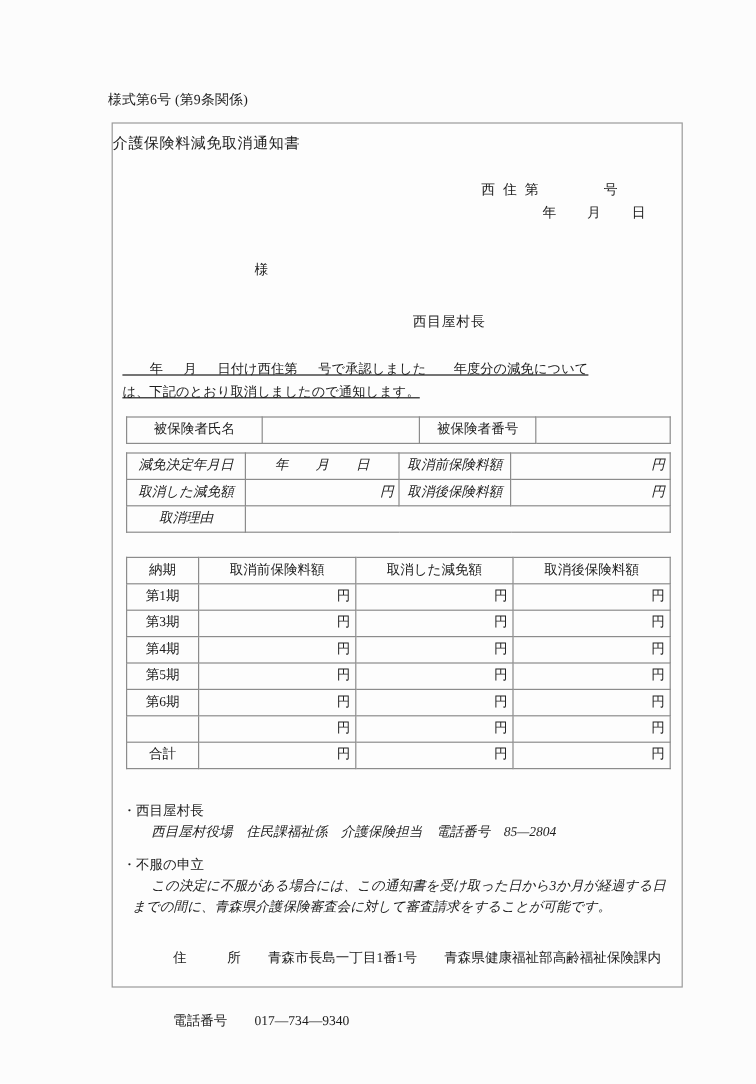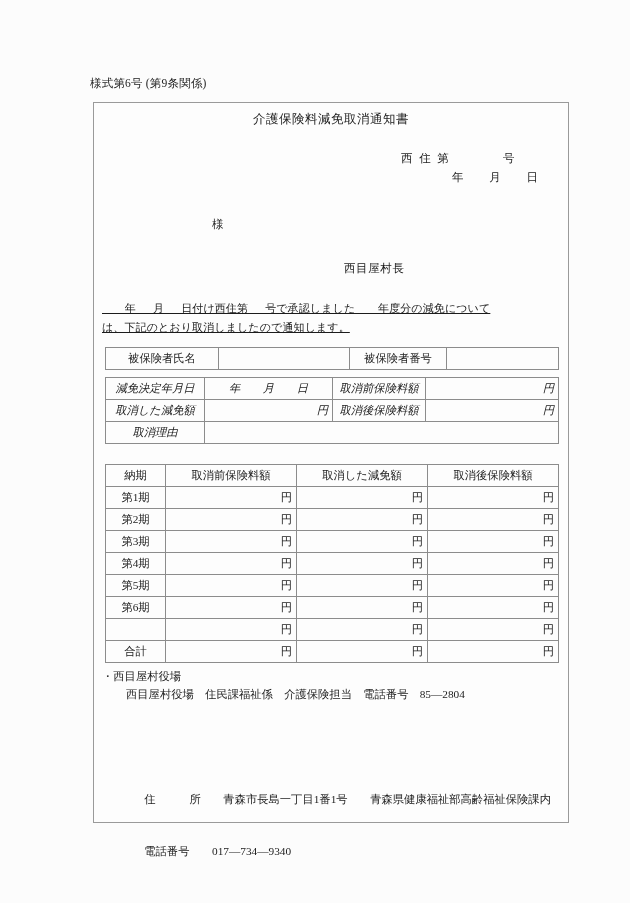--- a/index.html
+++ b/index.html
@@ -47,21 +47,20 @@
     width: 100%;
     height: 100%;
     box-sizing: border-box;
     padding: 0;
   }
   .doc-title {
     position: absolute;
     top: 8px;
     left: 0;
     width: 100%;
-    text-align: center;
     font-size: 12.5px;
     letter-spacing: 0.5px;
   }
   .doc-no {
     position: absolute;
     top: 48px;
     left: 307px;
     font-size: 11.5px;
     white-space: pre;
     letter-spacing: 0.3px;
@@ -150,21 +149,21 @@
     width: 462px;
     font-size: 11.3px;
     line-height: 17.5px;
   }
   .notes-contact { top: 565px; }
   .notes-appeal  { top: 610px; }
   .notes-address { top: 670px; }
 
   .note-head { white-space: pre; display: block; }
   .note-line { display: block; white-space: pre; }
-  .note-para { display: block; padding-left: 8px; }
+  .note-para { display: block; padding-left: 8px; font-style: italic; }
   .note-para .ind { text-indent: 16px; display: block; }
 </style>
 </head>
 <body>
 
 <div class="page">
 
   <div class="form-code">様式第6号 (第9条関係)</div>
 
   <div class="frame">
@@ -241,26 +240,20 @@
             <td class="t-center">取消した減免額</td>
             <td class="t-center">取消後保険料額</td>
           </tr>
           <tr>
             <td class="t-center">第1期</td>
             <td class="t-right">円</td>
             <td class="t-right">円</td>
             <td class="t-right">円</td>
           </tr>
           <tr>
-            <td class="t-center">第2期</td>
-            <td class="t-right">円</td>
-            <td class="t-right">円</td>
-            <td class="t-right">円</td>
-          </tr>
-          <tr>
             <td class="t-center">第3期</td>
             <td class="t-right">円</td>
             <td class="t-right">円</td>
             <td class="t-right">円</td>
           </tr>
           <tr>
             <td class="t-center">第4期</td>
             <td class="t-right">円</td>
             <td class="t-right">円</td>
             <td class="t-right">円</td>
@@ -286,26 +279,33 @@
           <tr>
             <td class="t-center">合計</td>
             <td class="t-right">円</td>
             <td class="t-right">円</td>
             <td class="t-right">円</td>
           </tr>
         </tbody>
       </table>
 
       <div class="notes notes-contact">
-        <span class="note-head">・西目屋村役場</span>
+        <span class="note-head">・西目屋村長</span>
         <span class="note-para">
           <span class="ind">西目屋村役場　住民課福祉係　介護保険担当　電話番号　85—2804</span>
         </span>
       </div>
 
+      <div class="notes notes-appeal">
+        <span class="note-head">・不服の申立</span>
+        <span class="note-para">
+          <span class="ind">この決定に不服がある場合には、この通知書を受け取った日から3か月が経過する日</span>
+          <span class="note-line">までの間に、青森県介護保険審査会に対して審査請求をすることが可能です。</span>
+        </span>
+      </div>
 
       <div class="notes notes-address">
         <span class="note-line" style="padding-left:14px;">
           <span>住　　　所</span><span>　　</span><span>青森市長島一丁目1番1号　　青森県健康福祉部高齢福祉保険課内</span>
         </span>
         <span class="note-line" style="padding-left:14px;">
           <span>電話番号</span><span>　　</span><span>017—734—9340</span>
         </span>
       </div>
 

